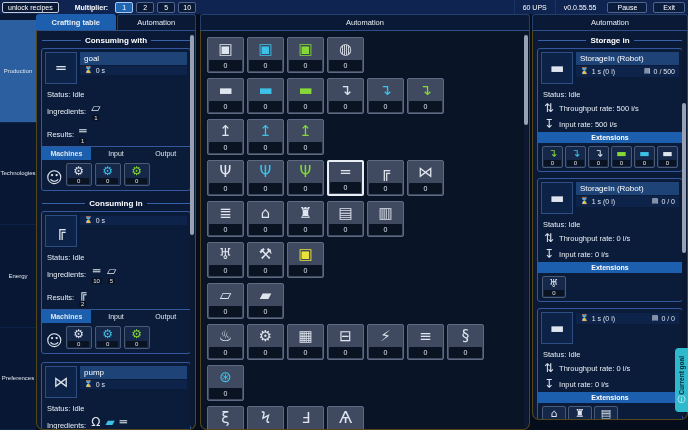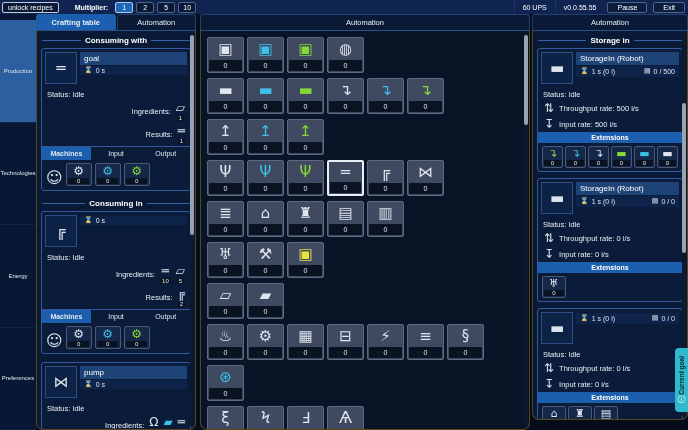--- a/index.html
+++ b/index.html
@@ -52,21 +52,21 @@
   .sec-h .ln{flex:1;height:1px;background:#3563a8;}
   .card{border:1px solid #35589c;border-radius:3px;background:#0a1c3a;margin:3px 4px 8px;}
   .card-top{display:flex;gap:3px;padding:3px;}
   .card-ic{width:30px;height:30px;border:1px solid #2d4d85;background:#0c2347;display:flex;
            align-items:center;justify-content:center;font-size:15px;color:#dfe5ee;flex:none;}
   .chead{flex:1;min-width:0;}
   .card-name{background:#1d4377;padding:2px 4px;font-size:8px;color:#fff;}
   .card-time{background:#0d2349;padding:1px 4px;font-size:7px;color:#dfe5ee;margin-top:1px;
              display:flex;align-items:center;gap:3px;}
   .card-status{font-size:7.5px;padding:3px 5px 1px;}
-  .card-row{display:flex;justify-content:flex-end;align-items:center;font-size:7.5px;
+  .card-row{display:flex;justify-content:flex-start;align-items:center;font-size:7.5px;
             padding:2px 5px;min-height:15px;}
   .chips{display:flex;align-items:flex-end;}
   .chip{display:inline-flex;flex-direction:column;align-items:center;margin-left:5px;}
   .chip .g{font-size:12px;}
   .chip .c{font-size:6px;color:#dfe5ee;background:#0a1322;padding:0 2px;margin-top:1px;border-radius:1px;}
   .card-tabs{display:flex;border-top:1px solid #35589c;gap:1px;}
   .ctab{flex:1;text-align:center;font-size:7px;padding:3px 0;background:#0b1c39;color:#dfe5ee;}
   .ctab.selected{background:#1b5fae;font-weight:bold;}
   .card-mach{display:flex;gap:3px;align-items:flex-end;padding:3px 4px 4px;}
   .mchar{font-size:16px;color:#dfe5ee;}

